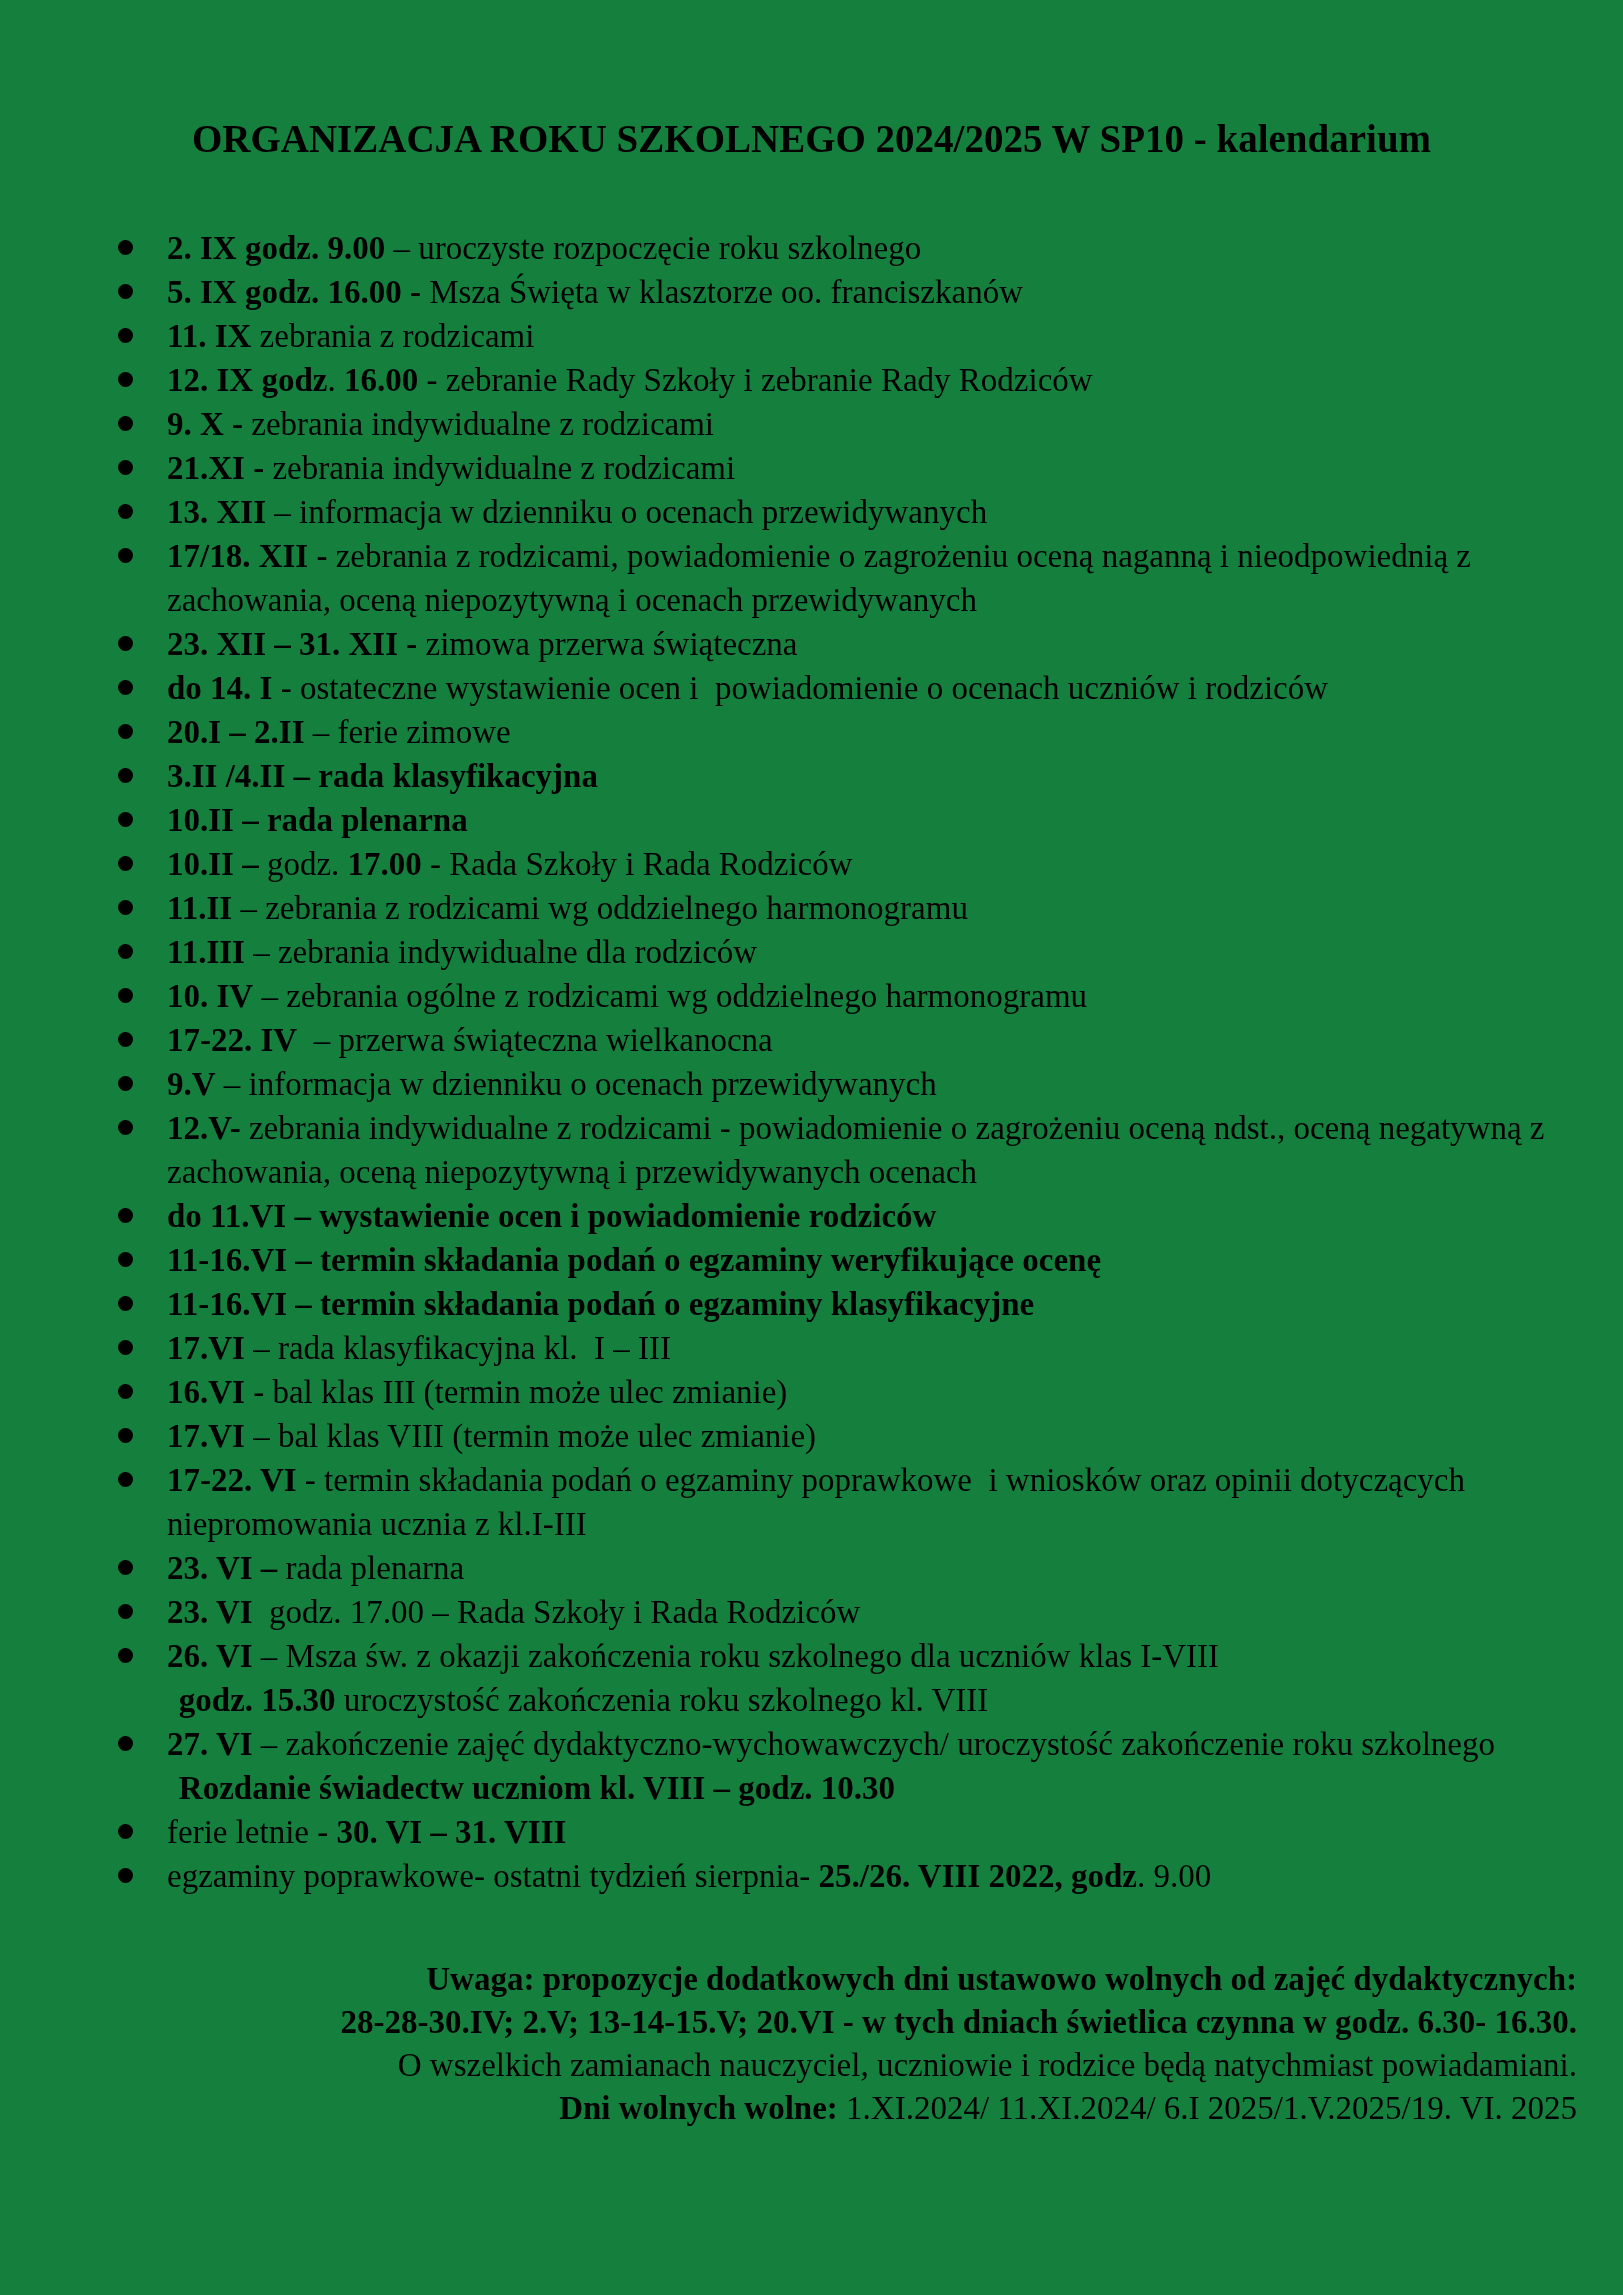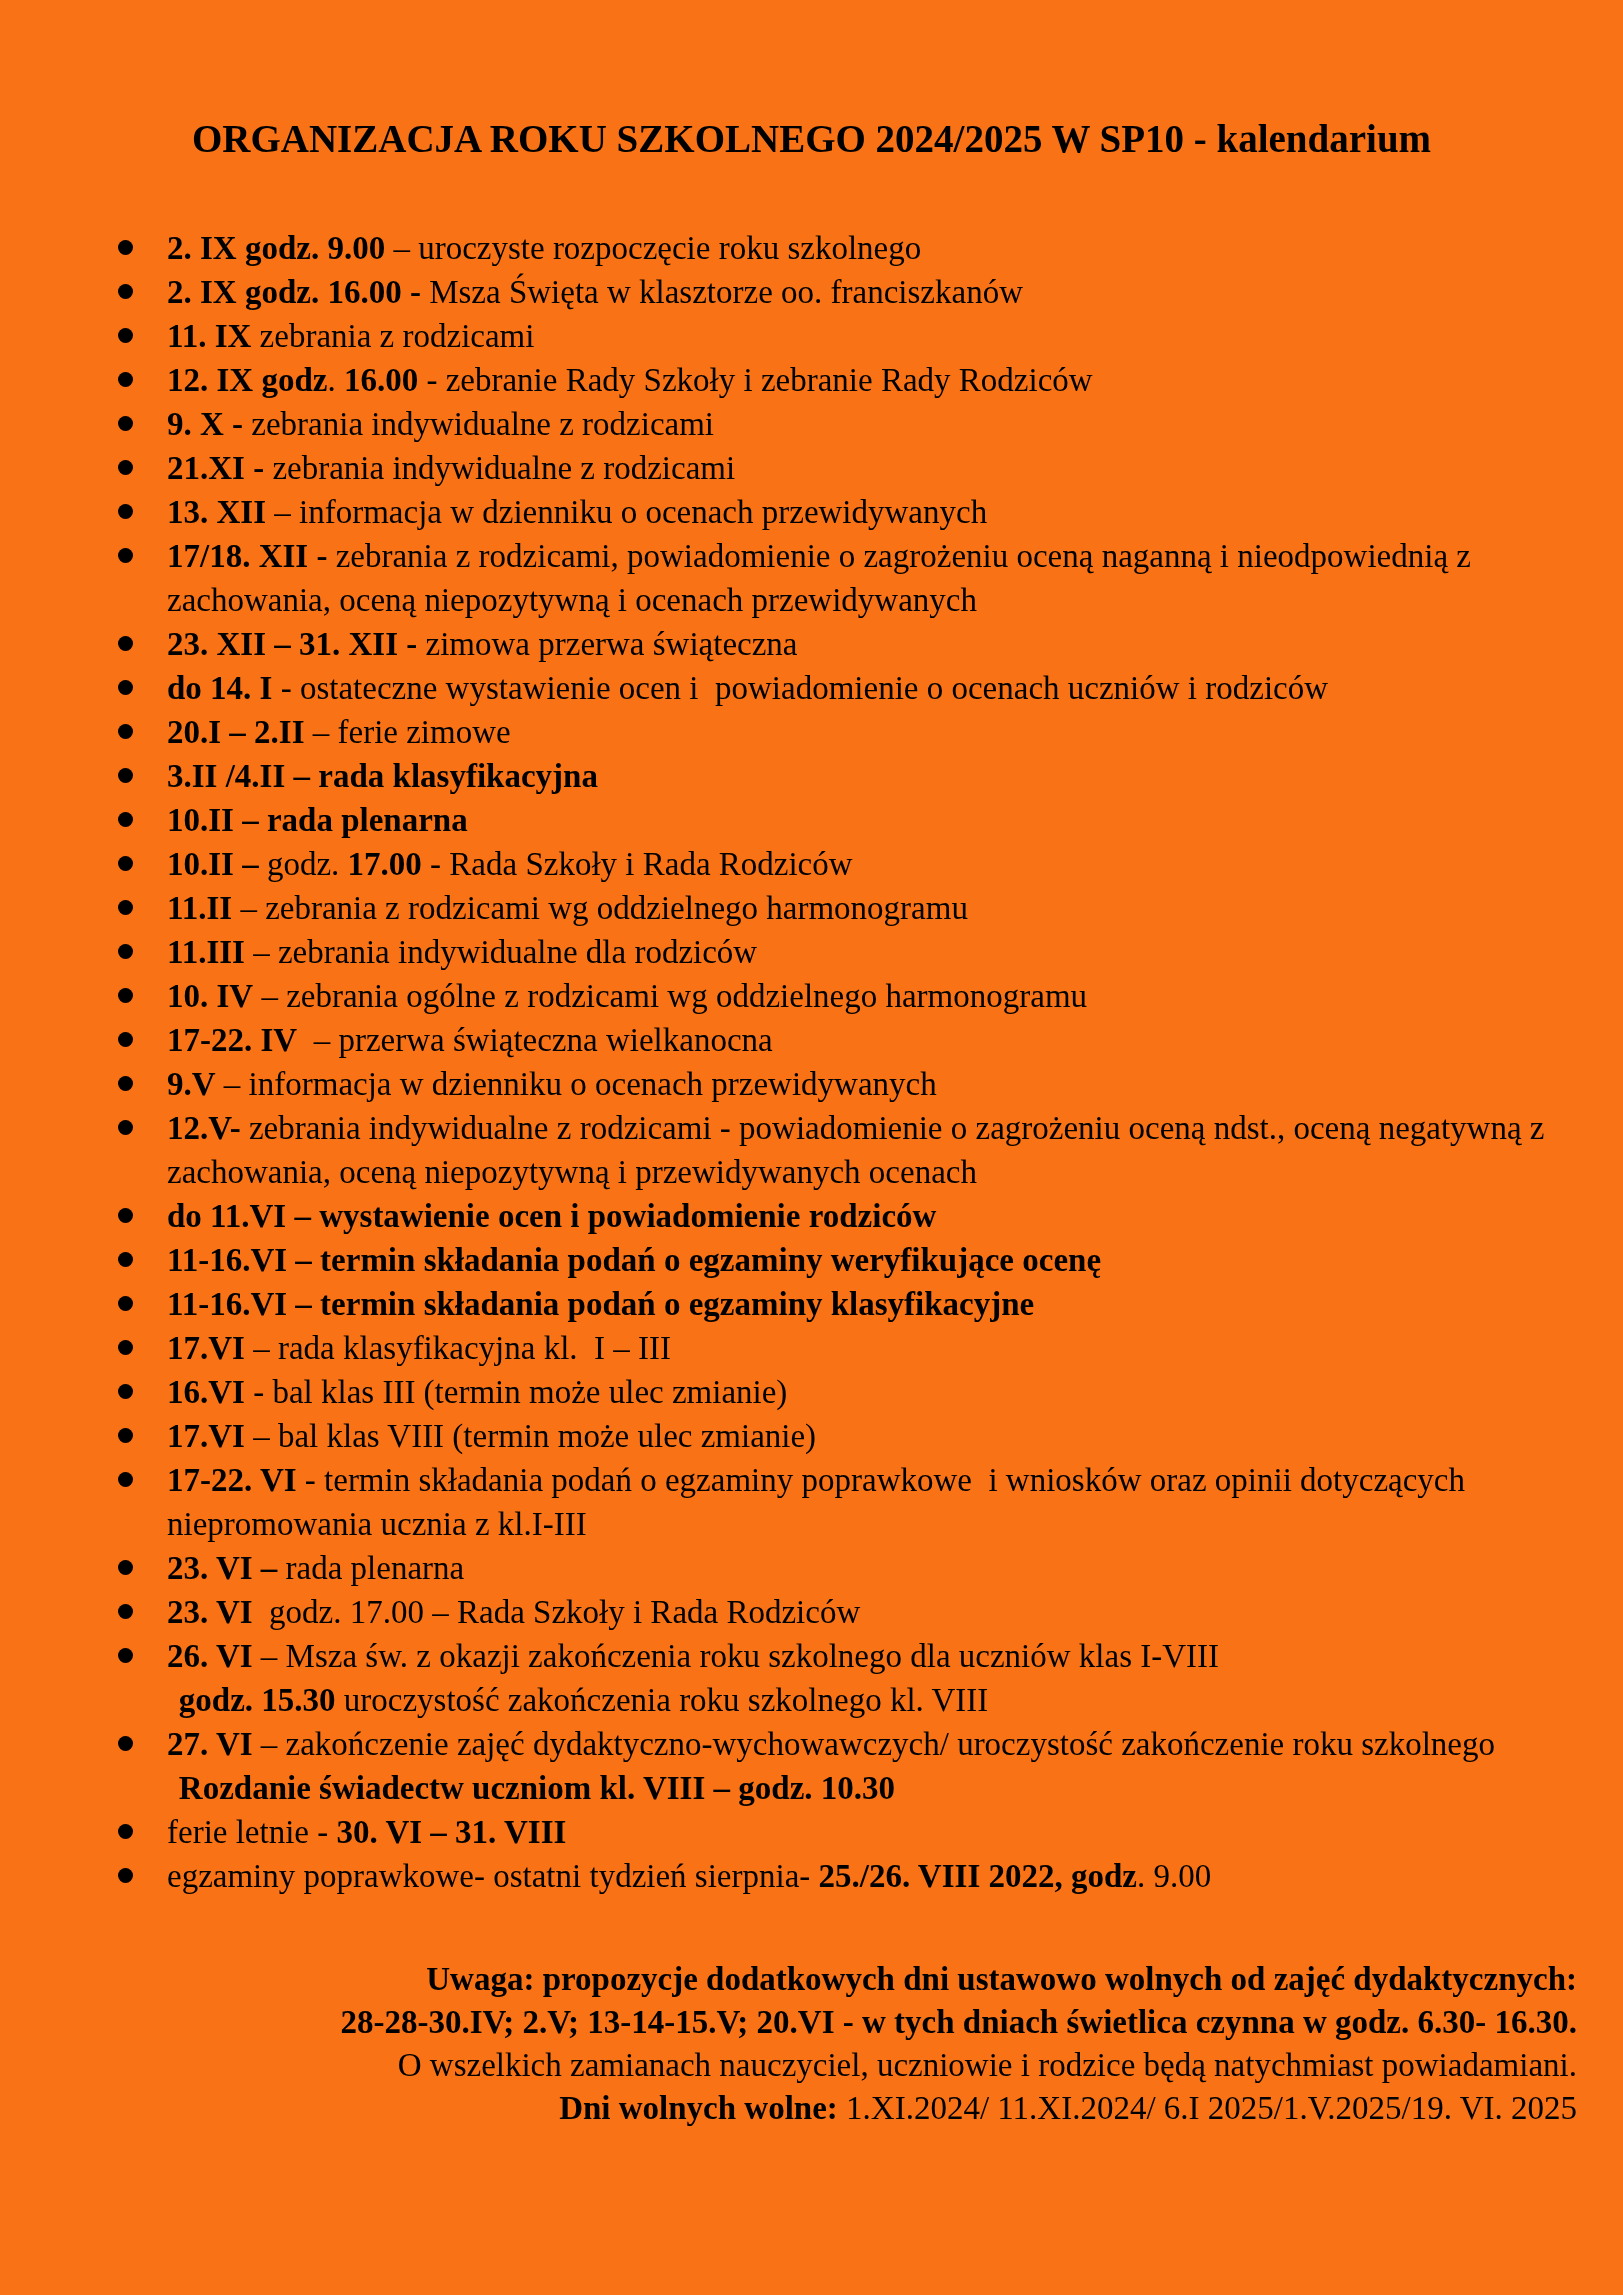--- a/index.html
+++ b/index.html
@@ -5,21 +5,21 @@
 <style>
   html, body {
     margin: 0;
     padding: 0;
     background: #ffffff;
   }
   .page {
     position: relative;
     width: 1623px;
     height: 2295px;
-    background: #f97316;
+    background: #15803d;
     color: #000000;
     font-family: "Liberation Serif", "DejaVu Serif", serif;
     overflow: hidden;
     box-sizing: border-box;
   }
   .doc-title {
     margin: 0;
     padding-top: 116px;
     text-align: center;
     font-size: 39px;
@@ -64,21 +64,21 @@
   .r { font-weight: normal; }
 </style>
 </head>
 <body>
 
 <div class="page">
   <h1 class="doc-title">ORGANIZACJA ROKU SZKOLNEGO 2024/2025 W SP10 - kalendarium</h1>
 
   <ul class="calendar-list" id="calendar-list">
       <li><span class="b">2. IX godz. 9.00</span><span class="r"> – uroczyste rozpoczęcie roku szkolnego</span></li>
-      <li><span class="b">2. IX godz. 16.00 -</span><span class="r"> Msza Święta w klasztorze oo. franciszkanów</span></li>
+      <li><span class="b">5. IX godz. 16.00 -</span><span class="r"> Msza Święta w klasztorze oo. franciszkanów</span></li>
       <li><span class="b">11. IX</span><span class="r"> zebrania z rodzicami</span></li>
       <li><span class="b">12. IX godz</span><span class="r">. </span><span class="b">16.00</span><span class="r"> - zebranie Rady Szkoły i zebranie Rady Rodziców</span></li>
       <li><span class="b">9. X -</span><span class="r"> zebrania indywidualne z rodzicami</span></li>
       <li><span class="b">21.XI -</span><span class="r"> zebrania indywidualne z rodzicami</span></li>
       <li><span class="b">13. XII</span><span class="r"> – informacja w dzienniku o ocenach przewidywanych</span></li>
       <li><span class="b">17/18. XII -</span><span class="r"> zebrania z rodzicami, powiadomienie o zagrożeniu oceną naganną i nieodpowiednią z zachowania, oceną niepozytywną i ocenach przewidywanych</span></li>
       <li><span class="b">23. XII – 31. XII -</span><span class="r"> zimowa przerwa świąteczna</span></li>
       <li><span class="b">do 14. I</span><span class="r"> - ostateczne wystawienie ocen i  powiadomienie o ocenach uczniów i rodziców</span></li>
       <li><span class="b">20.I – 2.II</span><span class="r"> – ferie zimowe</span></li>
       <li><span class="b">3.II /4.II – rada klasyfikacyjna</span></li>

